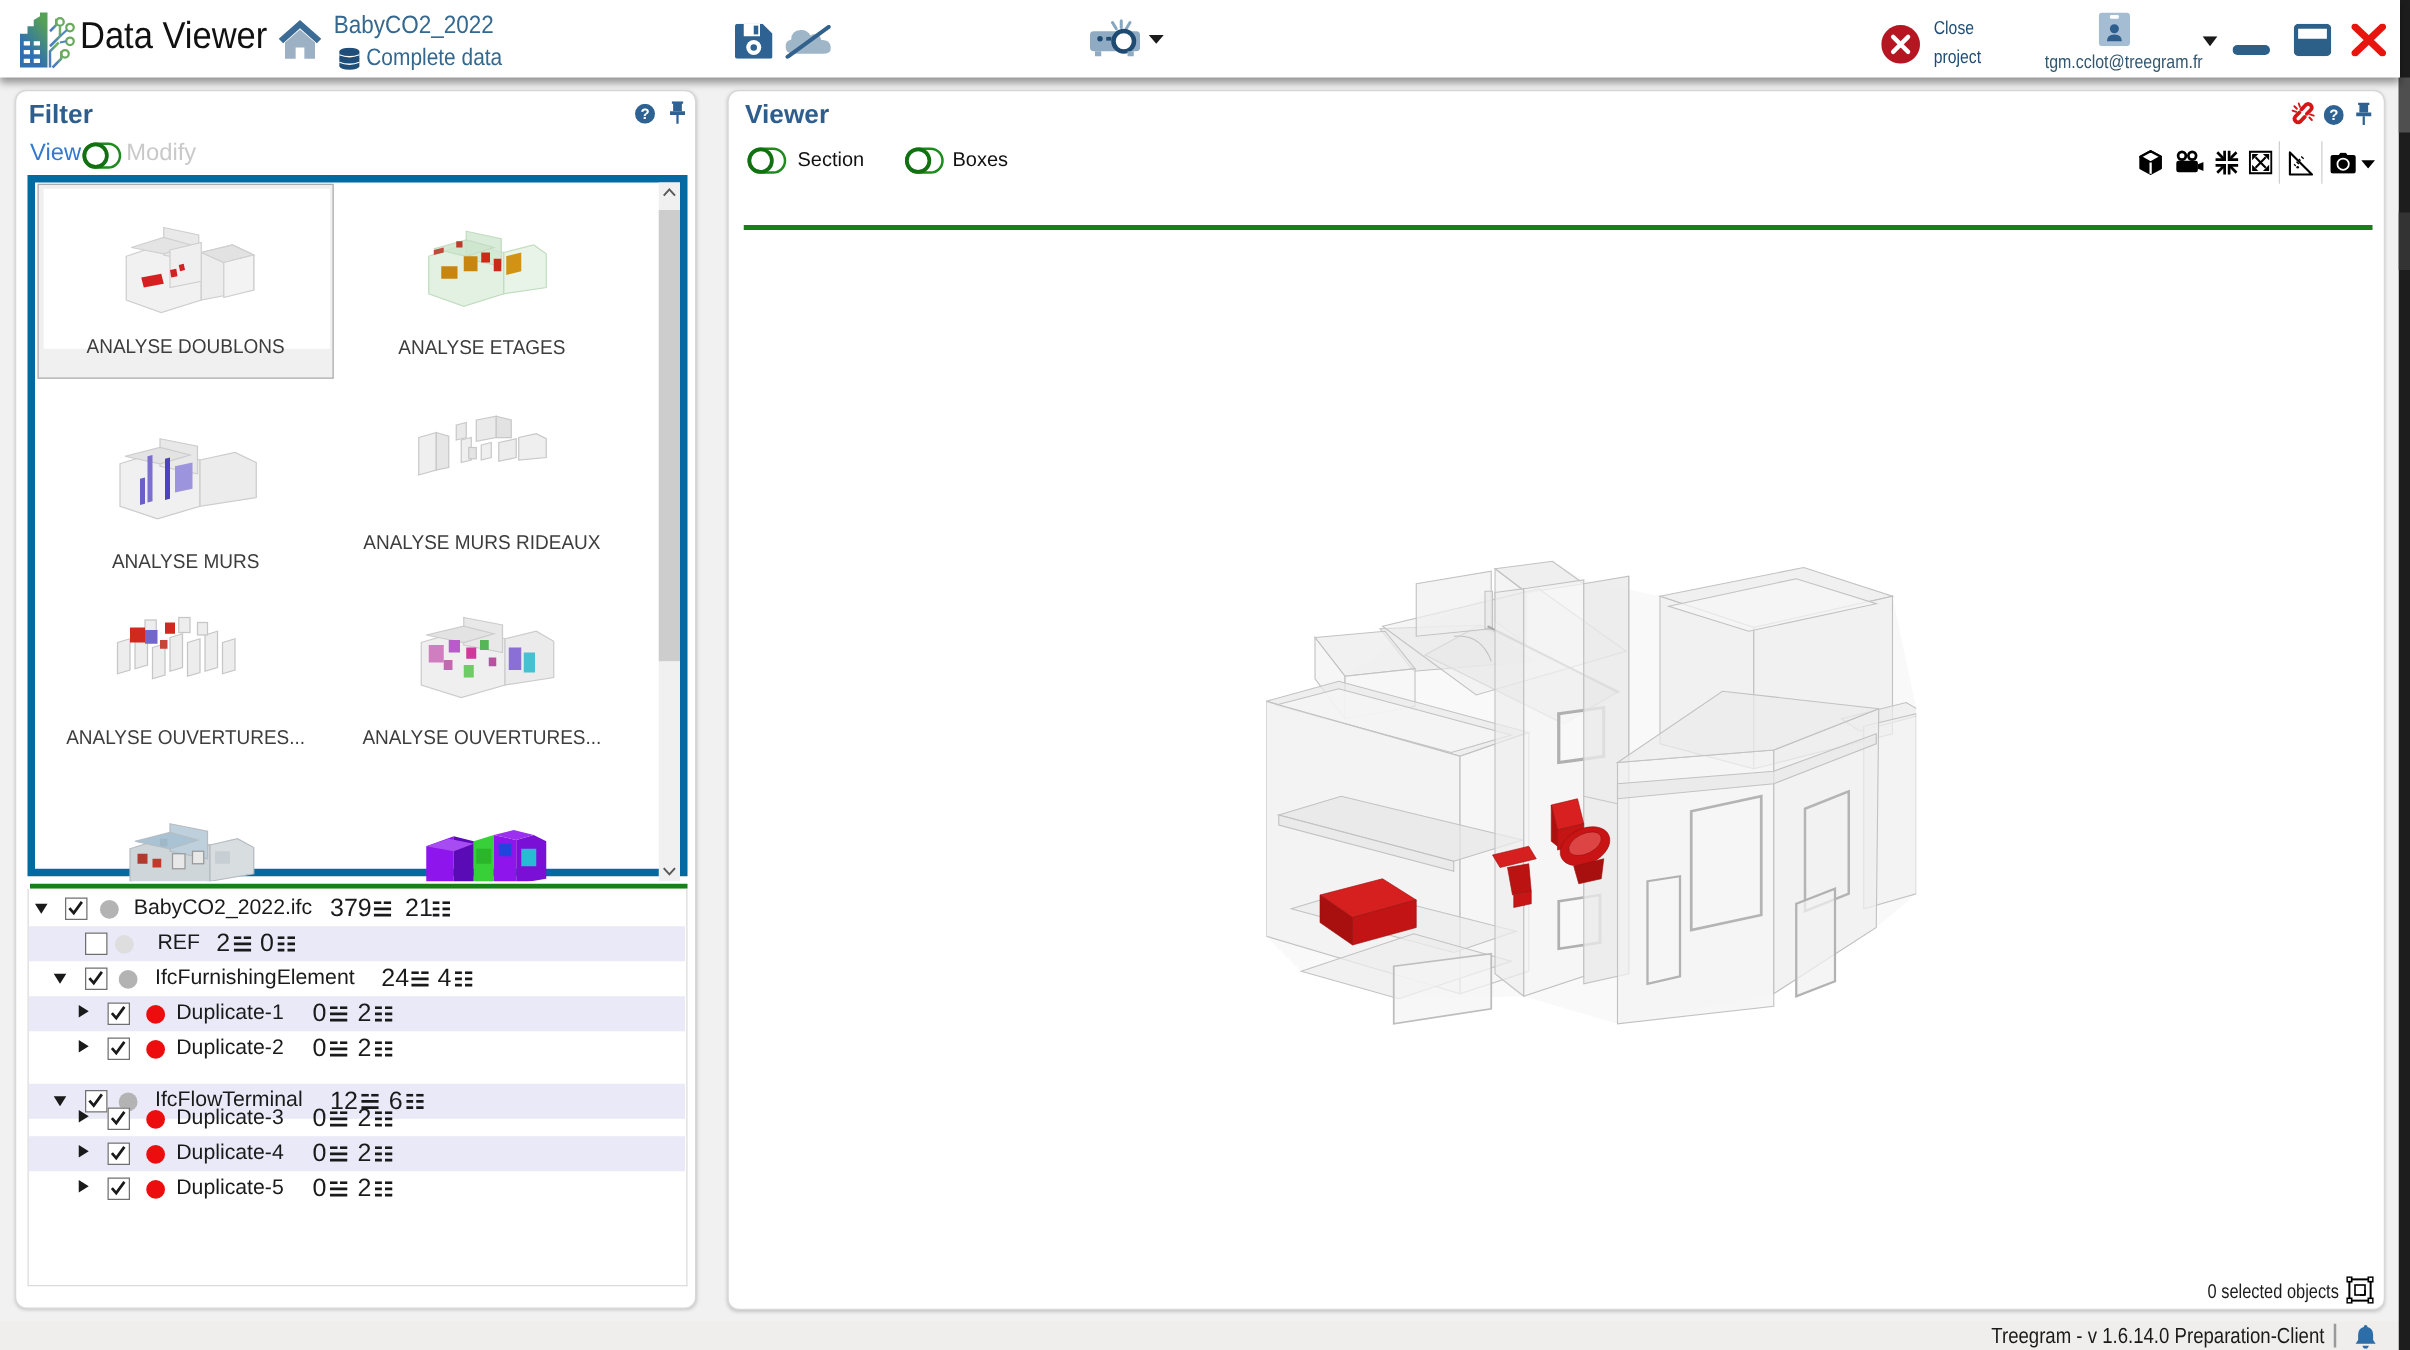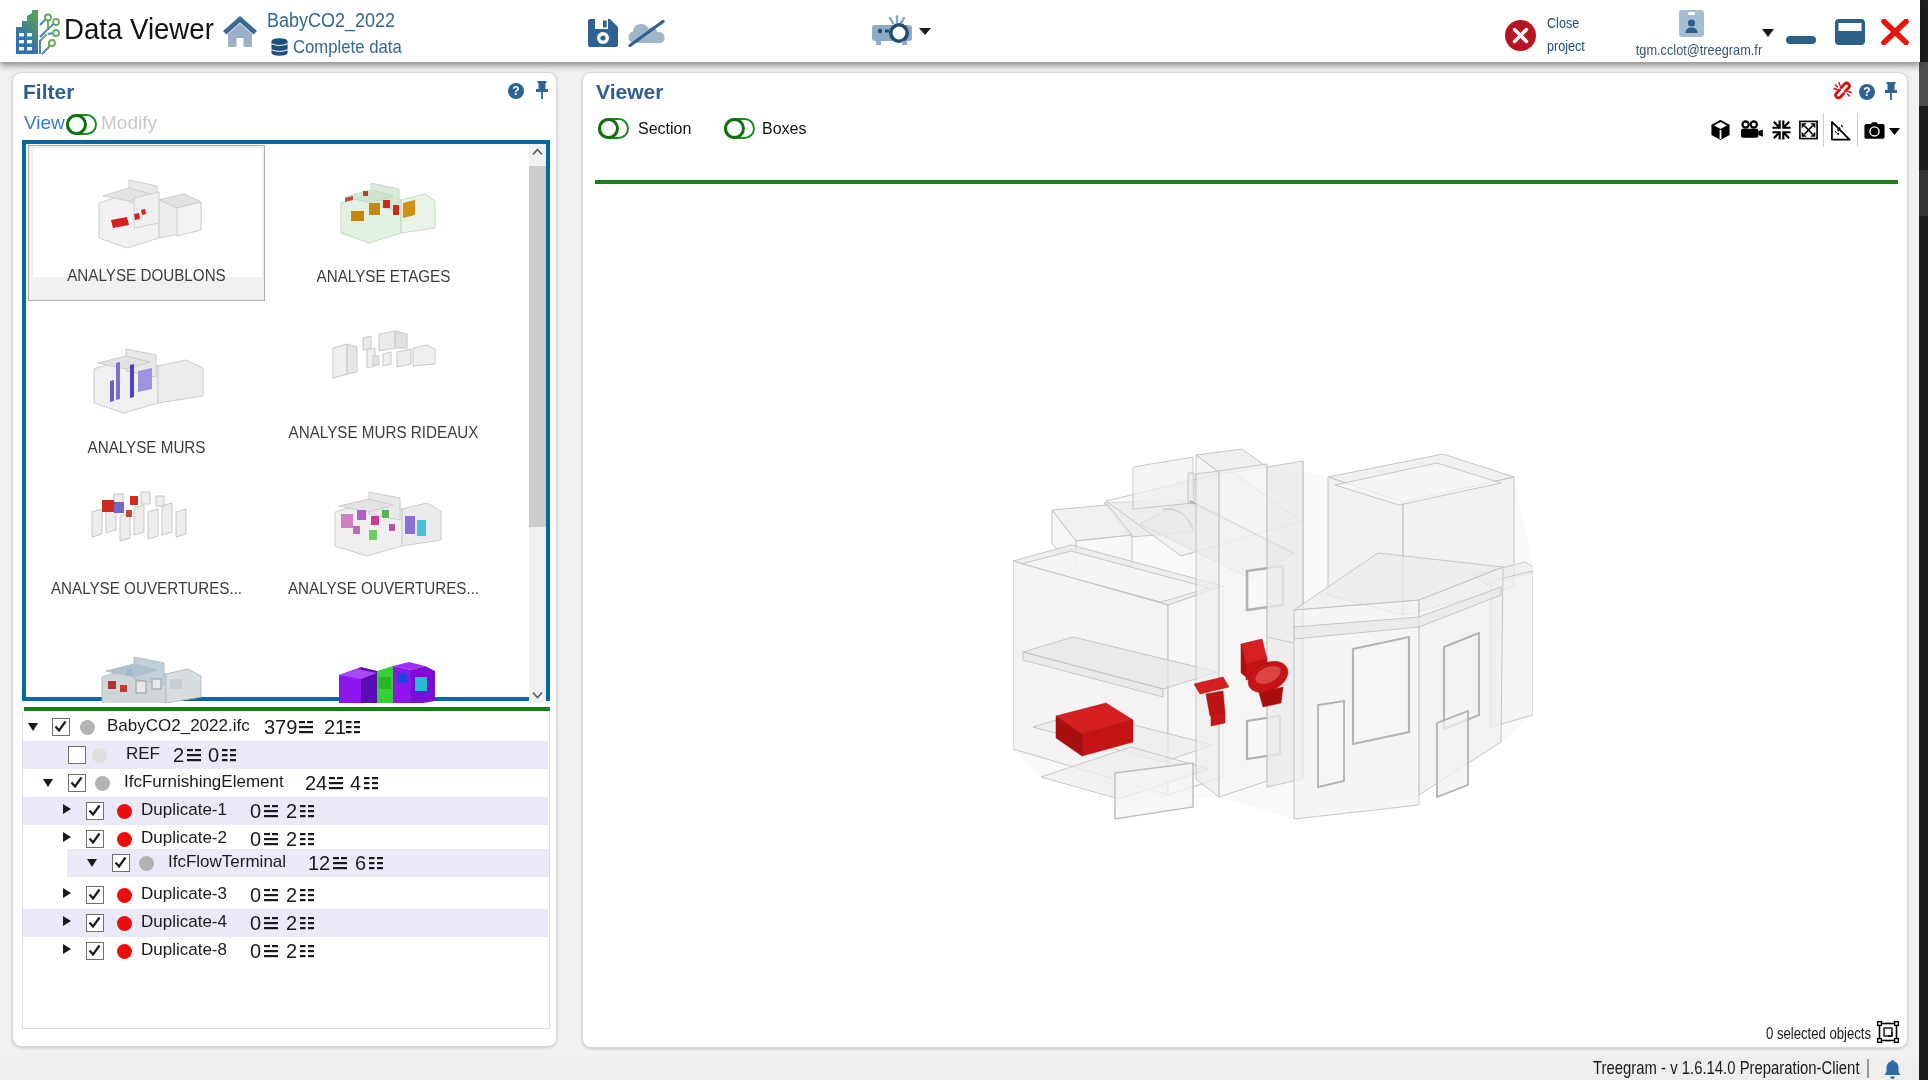--- a/index.html
+++ b/index.html
@@ -22,21 +22,21 @@
 #filterpanel { left:12px; top:72px; width:545px; height:975px; }
 #viewerpanel { left:582px; top:72px; width:1326px; height:976px; }
 .paneltitle { position:absolute; font-size:21px; font-weight:bold; color:#2e5e8e; }
 
 
 .tgl { position:absolute; width:31px; height:21px; }
 .tgl .pill { position:absolute; left:0; top:0; width:31px; height:21px; border:2.6px solid #1d8b1d; border-radius:11px; background:#fff; }
 .tgl .knob { position:absolute; left:-0.5px; top:-0.5px; width:21.5px; height:21.5px; border:3.4px solid #117111; border-radius:50%; background:#fff; }
 
 
-#thumblist { position:absolute; left:9px; top:67px; width:528px; height:561px; border:4px solid #0369a1; background:#fff; }
+#thumblist { position:absolute; left:9px; top:67px; width:528px; height:561px; border:6px solid #0369a1; background:#fff; }
 .cell { position:absolute; width:237px; height:156px; }
 .cell .lbl { position:absolute; left:0; right:0; bottom:15px; text-align:center; font-size:16px; color:#3d3d3d; transform:scaleX(0.95); }
 #cellsel { background:#f0f0f0; border:1px solid #ababab; }
 
 #sbar { position:absolute; right:0; top:0; width:17px; height:559px; background:#f0f0f0; }
 #sthumb { position:absolute; left:0px; top:22px; width:17px; height:361px; background:#cdcdcd; }
 
 
 .greenline { position:absolute; height:4px; background:#178017; }
 
@@ -503,21 +503,21 @@
             <rect x="0" y="0" width="5.5" height="2.2"></rect>
             <rect x="8" y="0" width="6" height="2.2"></rect>
             <rect x="0" y="5" width="5.5" height="2.2"></rect>
             <rect x="8" y="5" width="6" height="2.2"></rect>
             <rect x="0" y="10" width="5.5" height="2.2"></rect>
             <rect x="8" y="10" width="6" height="2.2"></rect>
           </g>
         </svg>
     </div>
 
-    <div class="trow alt" style="top:138px;margin-left:44px;">
+    <div class="trow alt" style="top:156px;">
       <div class="tri down" style="left:20px;"></div>
       <div class="cb" style="left:45px;"><svg width="15" height="15" viewBox="0 0 15 15">
             <path d="M2.5 7.5 L6 11.5 L12.5 2.5" stroke="#1a1a1a" stroke-width="2.2" fill="none"></path>
           </svg></div>
       <div class="dot" style="left:72px; background:#b3b3b3;"></div>
       <div class="tlabel" style="left:101px;">IfcFlowTerminal</div>
       <div class="tnum" style="left:241px;">12</div>
       <svg class="abs" style="left:266px; top:8px;" width="14" height="13" viewBox="0 0 14 13">
           <g fill="#1a1a1a">
             <rect x="0" y="0" width="6" height="2.2"></rect>
@@ -596,21 +596,21 @@
           </g>
         </svg>
     </div>
 
     <div class="trow" style="top:226px;">
       <div class="tri right" style="left:40px;"></div>
       <div class="cb" style="left:63px;"><svg width="15" height="15" viewBox="0 0 15 15">
             <path d="M2.5 7.5 L6 11.5 L12.5 2.5" stroke="#1a1a1a" stroke-width="2.2" fill="none"></path>
           </svg></div>
       <div class="dot" style="left:94px; background:#ec0e0e;"></div>
-      <div class="tlabel" style="left:118px;">Duplicate-8</div>
+      <div class="tlabel" style="left:118px;">Duplicate-5</div>
       <div class="tnum" style="left:227px;">0</div>
       <svg class="abs" style="left:241px; top:8px;" width="14" height="13" viewBox="0 0 14 13">
           <g fill="#1a1a1a">
             <rect x="0" y="0" width="6" height="2.2"></rect>
             <rect x="8" y="0" width="6" height="2.2"></rect>
             <rect x="0" y="5" width="14" height="2.2"></rect>
             <rect x="0" y="10" width="14" height="2.2"></rect>
           </g>
         </svg>
       <div class="tnum" style="left:263px;">2</div>

